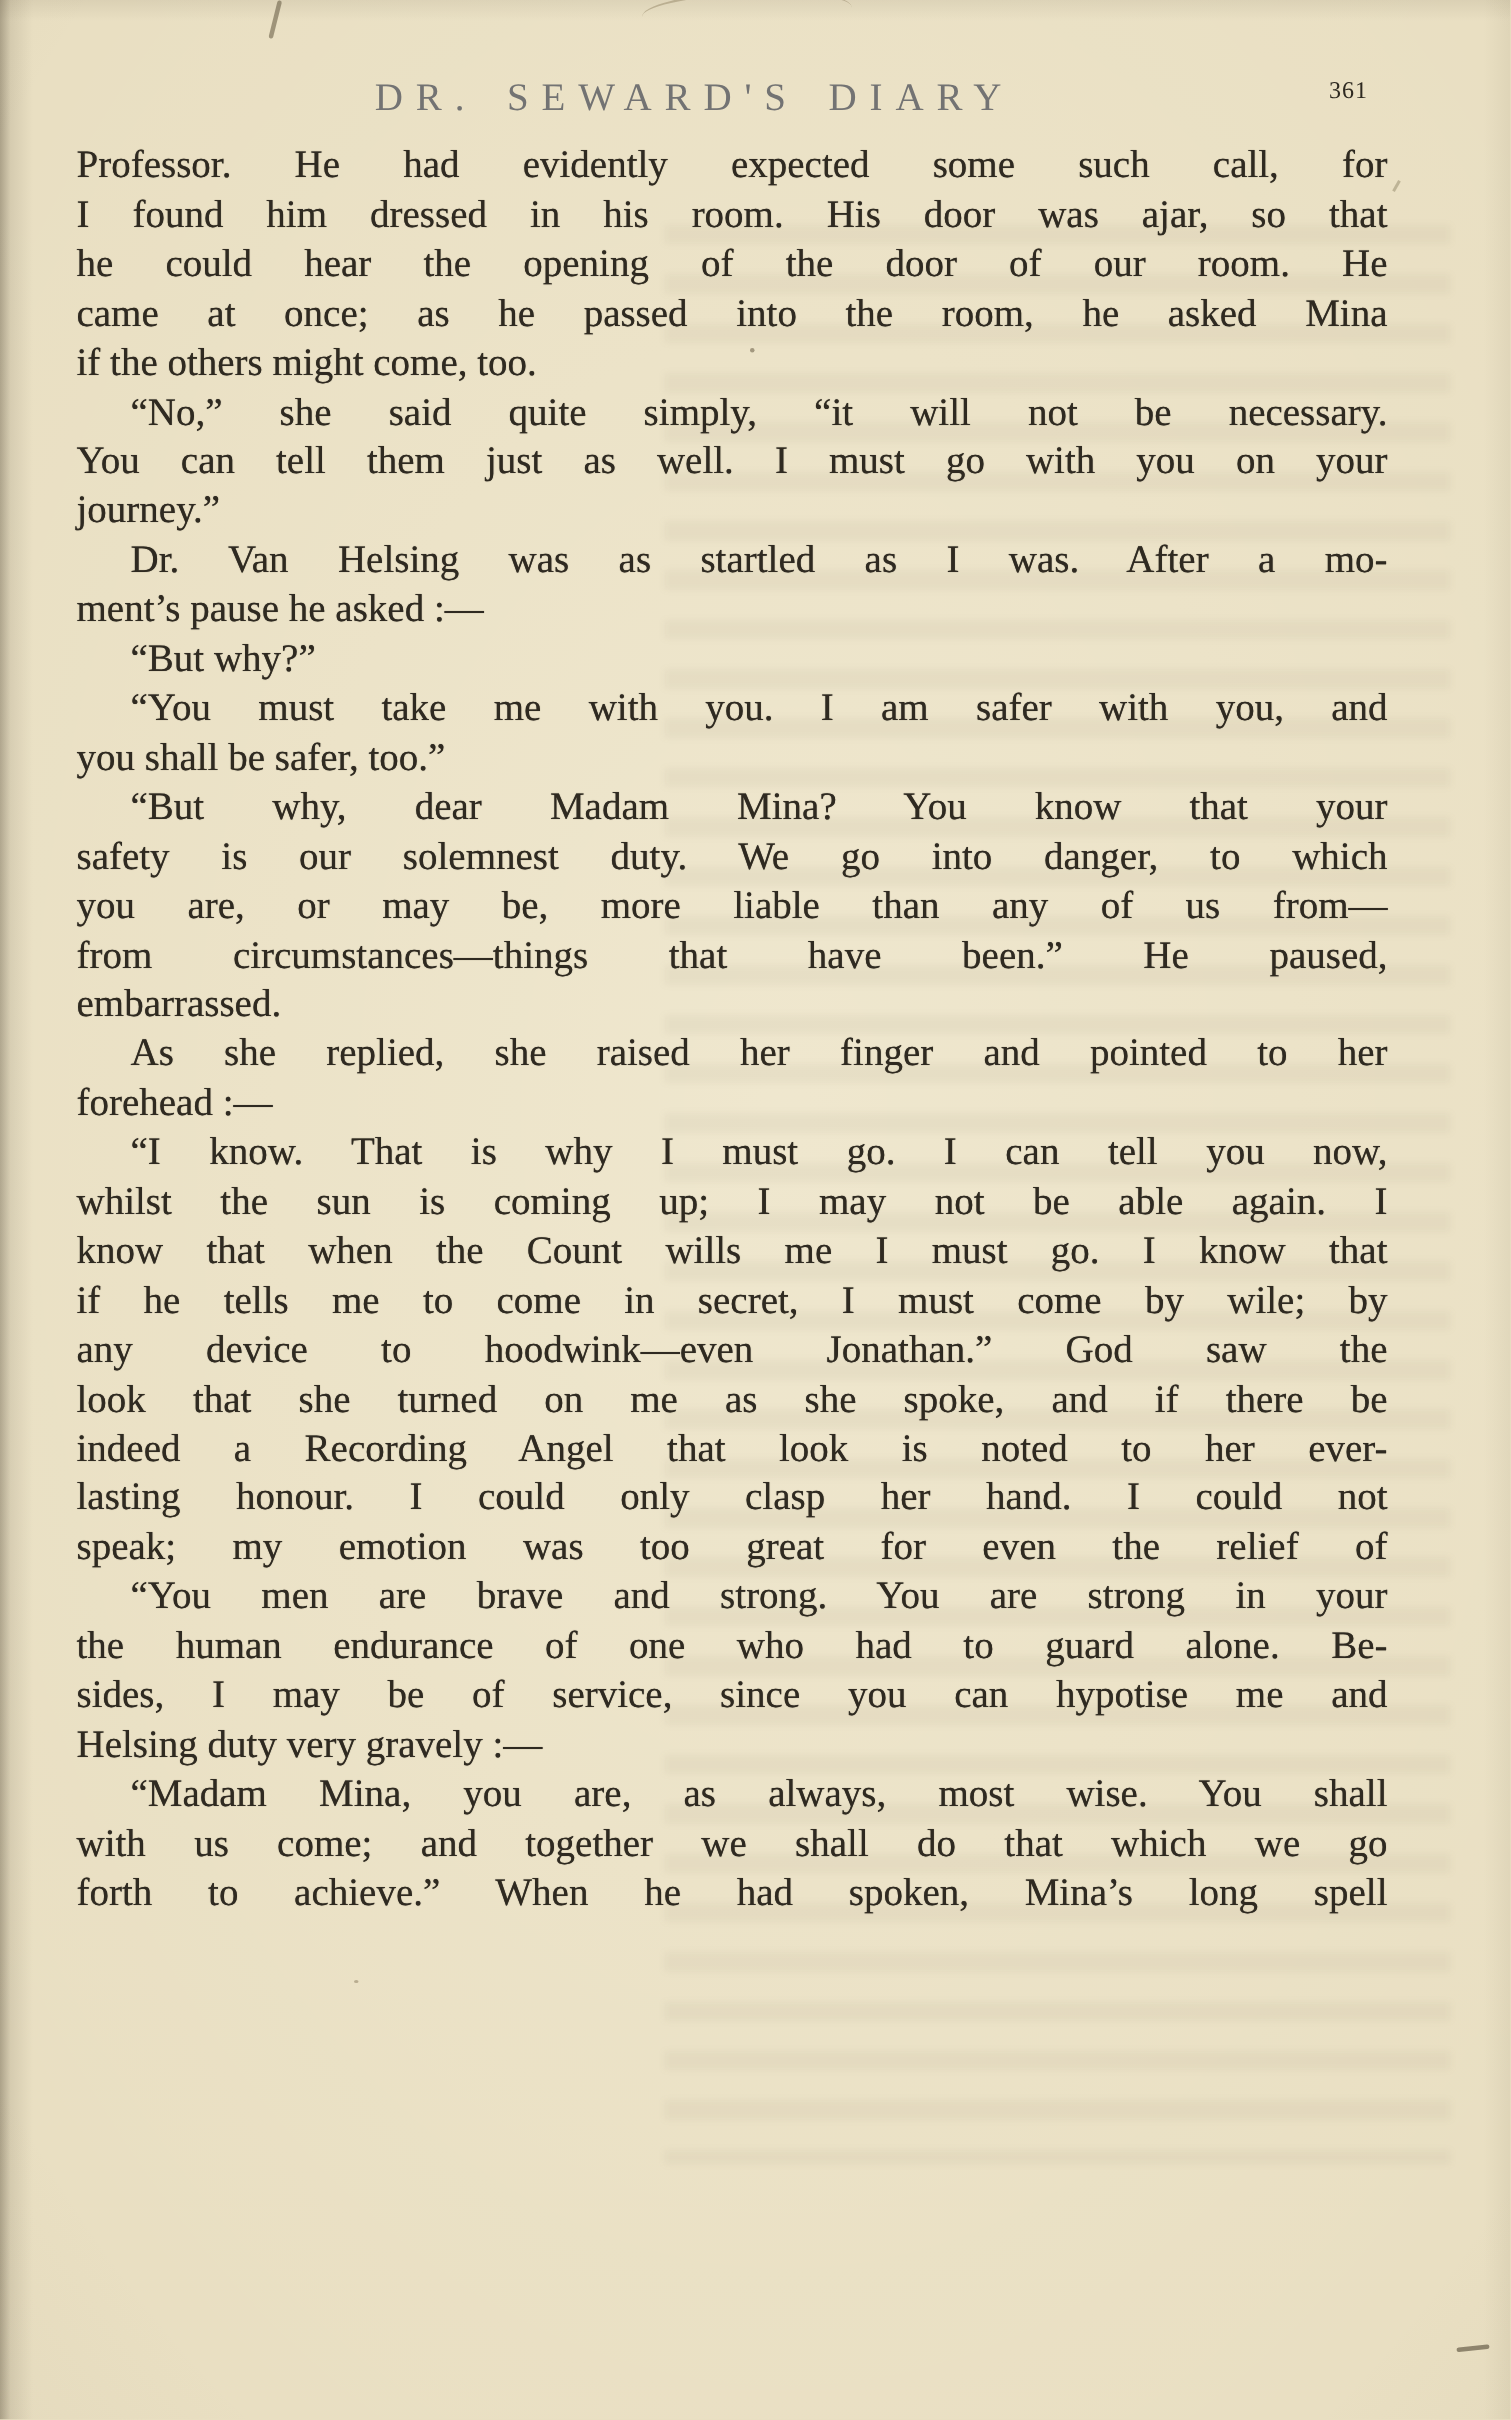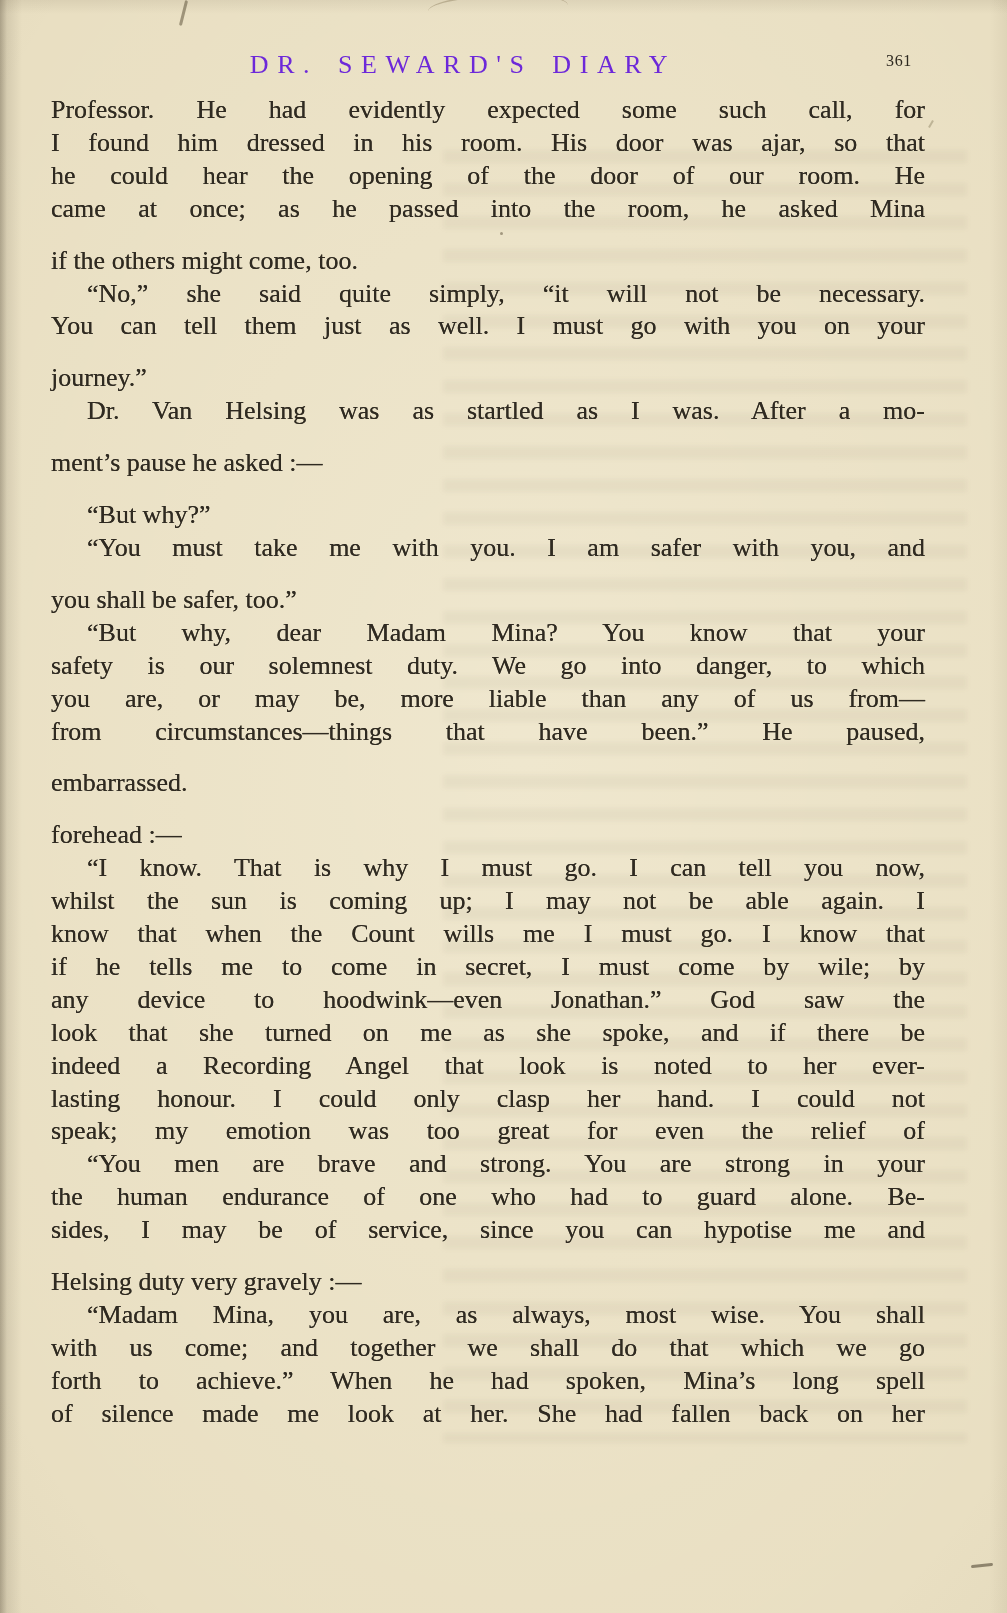--- a/index.html
+++ b/index.html
@@ -52,21 +52,21 @@
   }
   .running-title {
     position: absolute;
     left: 0;
     right: 80px;
     text-align: center;
     font-size: 26px;
     letter-spacing: 0.33em;
     word-spacing: 0.18em;
     white-space: nowrap;
-    color: #6d28d9;
+    color: #737373;
   }
   .page-number {
     position: absolute;
     right: 28px;
     top: 2px;
     font-size: 16px;
     letter-spacing: 0.04em;
     color: #2e2920;
   }
   .text-block {
@@ -77,21 +77,21 @@
     font-size: 26px;
     line-height: 32.9px;
     text-shadow: 0 0 0.5px rgba(47,42,33,0.85);
   }
   .line {
     text-align: justify;
     text-align-last: justify;
     white-space: normal;
   }
   .line.indent { text-indent: 36px; }
-  .line.end { text-align-last: left; margin-top: 19px; }
+  .line.end { text-align-last: left; }
   
   .mark { position: absolute; pointer-events: none; }
   .mark-top-left-hair {
     left: 182px; top: 0px;
     width: 3px; height: 26px;
     background: rgba(96,86,62,0.55);
     transform: rotate(14deg);
     border-radius: 2px;
   }
   .mark-top-crease {
@@ -135,38 +135,38 @@
     <div class="line indent">Dr. Van Helsing was as startled as I was. After a mo-</div>
     <div class="line end">ment’s pause he asked :—</div>
     <div class="line indent end">“But why?”</div>
     <div class="line indent">“You must take me with you. I am safer with you, and</div>
     <div class="line end">you shall be safer, too.”</div>
     <div class="line indent">“But why, dear Madam Mina? You know that your</div>
     <div class="line">safety is our solemnest duty. We go into danger, to which</div>
     <div class="line">you are, or may be, more liable than any of us from—</div>
     <div class="line">from circumstances—things that have been.” He paused,</div>
     <div class="line end">embarrassed.</div>
+    <div class="line indent">As she replied, she raised her finger and pointed to her</div>
     <div class="line end">forehead :—</div>
     <div class="line indent">“I know. That is why I must go. I can tell you now,</div>
     <div class="line">whilst the sun is coming up; I may not be able again. I</div>
     <div class="line">know that when the Count wills me I must go. I know that</div>
     <div class="line">if he tells me to come in secret, I must come by wile; by</div>
     <div class="line">any device to hoodwink—even Jonathan.” God saw the</div>
     <div class="line">look that she turned on me as she spoke, and if there be</div>
     <div class="line">indeed a Recording Angel that look is noted to her ever-</div>
     <div class="line">lasting honour. I could only clasp her hand. I could not</div>
     <div class="line">speak; my emotion was too great for even the relief of</div>
     <div class="line indent">“You men are brave and strong. You are strong in your</div>
     <div class="line">the human endurance of one who had to guard alone. Be-</div>
     <div class="line">sides, I may be of service, since you can hypotise me and</div>
     <div class="line end">Helsing duty very gravely :—</div>
     <div class="line indent">“Madam Mina, you are, as always, most wise. You shall</div>
     <div class="line">with us come; and together we shall do that which we go</div>
     <div class="line">forth to achieve.” When he had spoken, Mina’s long spell</div>
-    <div class="line">of silence made me look at her. She had fallen back on her</div>
   </div>
 
 <div class="mark mark-top-left-hair"></div>
 <div class="mark mark-top-crease"></div>
 <div class="mark mark-bottom-dash"></div>
 <div class="mark speck-1"></div>
 <div class="mark speck-2"></div>
 <div class="mark speck-3"></div>
 
 </body></html>

